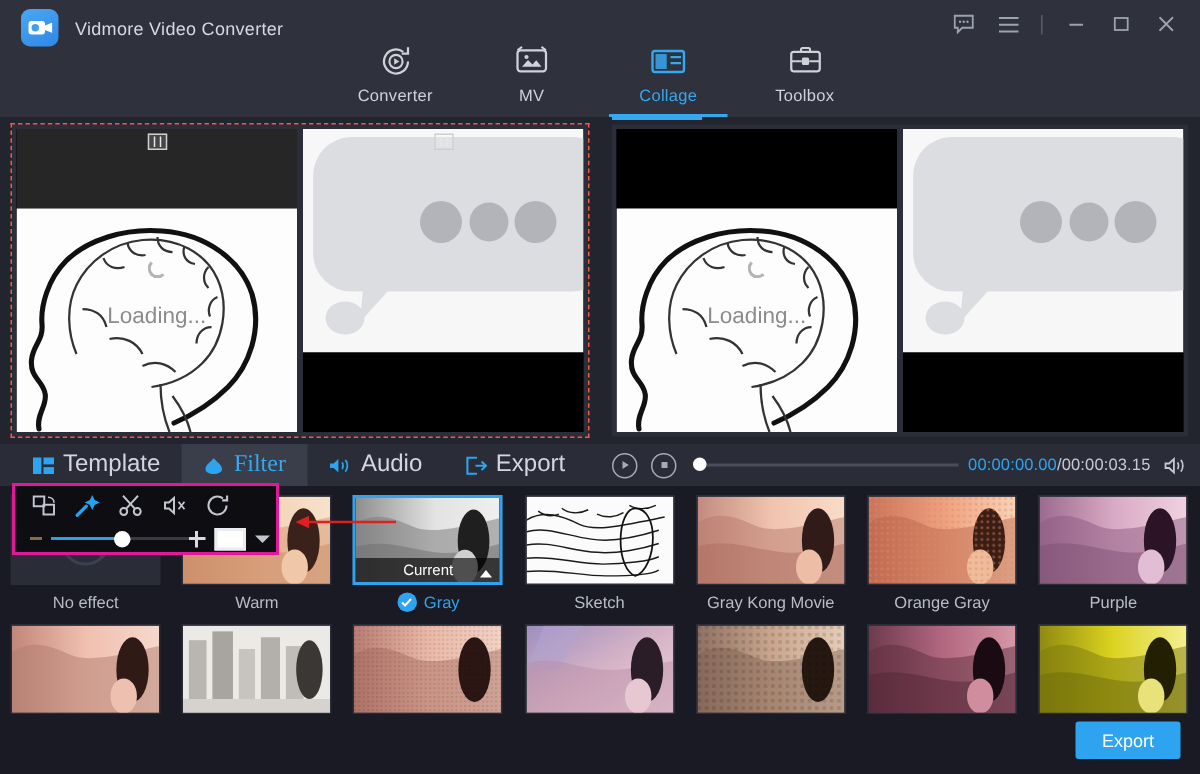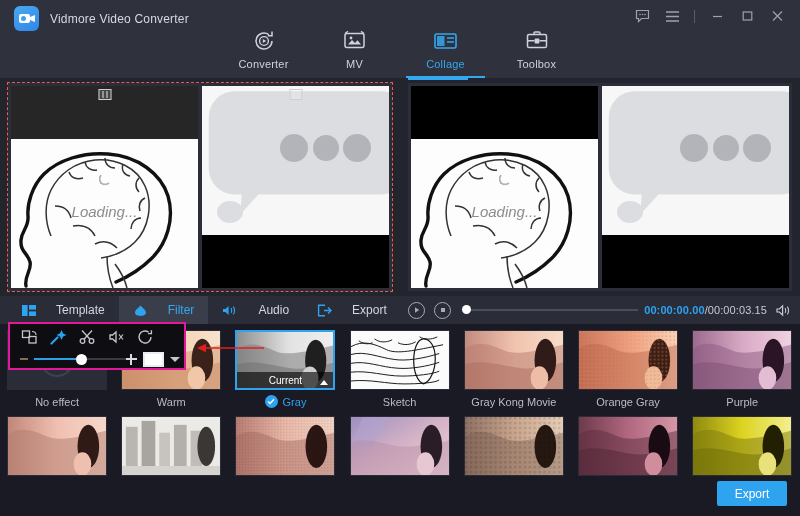--- a/index.html
+++ b/index.html
@@ -69,21 +69,21 @@
     position: absolute; left: 8px; top: 5px; width: 384px; height: 208px;
     background: #2b2d38;
   }
   .canvas.sel { outline: 1px dashed #f05a4a; }
 
   .cellbox { position: absolute; display: flex; }
   
   .lc1 { left: 3px; top: 3px; width: 187px; height: 202px; }
   .lc2 { left: 194px; top: 3px; width: 187px; height: 202px; }
 
-  .cell-inner { position: relative; width: 100%; height: 100%; overflow: hidden; background: #000; font-style: italic; }
+  .cell-inner { position: relative; width: 100%; height: 100%; overflow: hidden; background: #000; }
   .band-top { position: absolute; left: 0; top: 0; width: 100%; height: 26%; background: #262626; }
   .band-top.black { background: #000; }
   .white-area { position: absolute; left: 0; top: 26%; width: 100%; height: 74%; background: #fdfdfd; }
   .white-area.full { top: 0; height: 74%; background: #f7f7f7; }
   .band-bot { position: absolute; left: 0; bottom: 0; width: 100%; height: 26%; background: #000; }
 
   
   .brainwrap { position: absolute; left: 0; top: 0; width: 100%; height: 100%; }
   .loading-txt {
     position: absolute; left: 50%; top: 62%; transform: translate(-50%,-50%);
@@ -123,31 +123,31 @@
   .plus:before { left: 0; top: 4px; width: 11px; height: 2px; }
   .plus:after  { left: 4px; top: 0; width: 2px; height: 11px; }
   .aspect-btn { margin-left: 8px; width: 24px; height: 15px; border: 2px solid #e9ecf2; background: #fff; }
   .caret-dn { margin-left: 6px; width: 0; height: 0; border-left: 5px solid transparent; border-right: 5px solid transparent; border-top: 5px solid #c3c6cf; }
 
   .arrow-ann { position: absolute; left: 196px; top: 265px; width: 70px; height: 10px; z-index: 31; }
 
   
   .tabrow { position: absolute; left: 0; top: 296px; width: 800px; height: 28px; background: #2a2c37; }
   .tabs { position: absolute; left: 8px; top: 0; display: flex; height: 28px; }
-  .tab { display: flex; align-items: center; gap: 20px; padding: 0 14px; height: 28px; color: #d3d6de; font-size: 12px; }
+  .tab { display: flex; align-items: center; gap: 6px; padding: 0 14px; height: 28px; color: #d3d6de; font-size: 16px; }
   .tab .t-ico { display: flex; align-items: center; color: #2ea3ef; }
-  .tab.active { background: #3a3d4a; color: #35a8f0; }
+  .tab.active { background: #3a3d4a; color: #35a8f0; font-family: Liberation Serif, serif; }
 
   .playbar { position: absolute; left: 408px; top: 0; width: 384px; height: 28px; display: flex; align-items: center; }
   .pb-btn { width: 17px; height: 17px; border-radius: 50%; border: 1px solid #a7abb7; display: flex; align-items: center; justify-content: center; color: #a7abb7; margin-right: 9px; }
   .pb-track { position: relative; flex: 1; height: 14px; display: flex; align-items: center; margin: 0 6px 0 2px; }
   .pb-line { position: absolute; left: 0; right: 0; top: 6px; height: 2px; background: #4a4d5a; }
   .pb-knob { position: absolute; left: 0; top: 2px; width: 9px; height: 9px; border-radius: 50%; background: #fff; }
   .time { font-size: 11px; color: #c6c9d2; white-space: nowrap; letter-spacing: .1px; }
-  .time b { color: #2ea3ef; font-weight: bold; }
+  .time b { color: #2ea3ef; font-weight: normal; }
   .vol { margin-left: 9px; color: #c6c9d2; display: flex; align-items: center; }
 
   
   .filters { position: absolute; left: 0; top: 324px; width: 800px; height: 192px; background: #191a23; overflow: hidden; }
   .frow { position: absolute; left: 0; width: 800px; display: flex; gap: 0; }
   .frow.r1 { top: 6px; }
   .frow.r2 { top: 92px; }
   .fcell { width: 114.2px; display: flex; flex-direction: column; align-items: center; }
   .thumb {
     position: relative; width: 100px; height: 60px; overflow: hidden;

